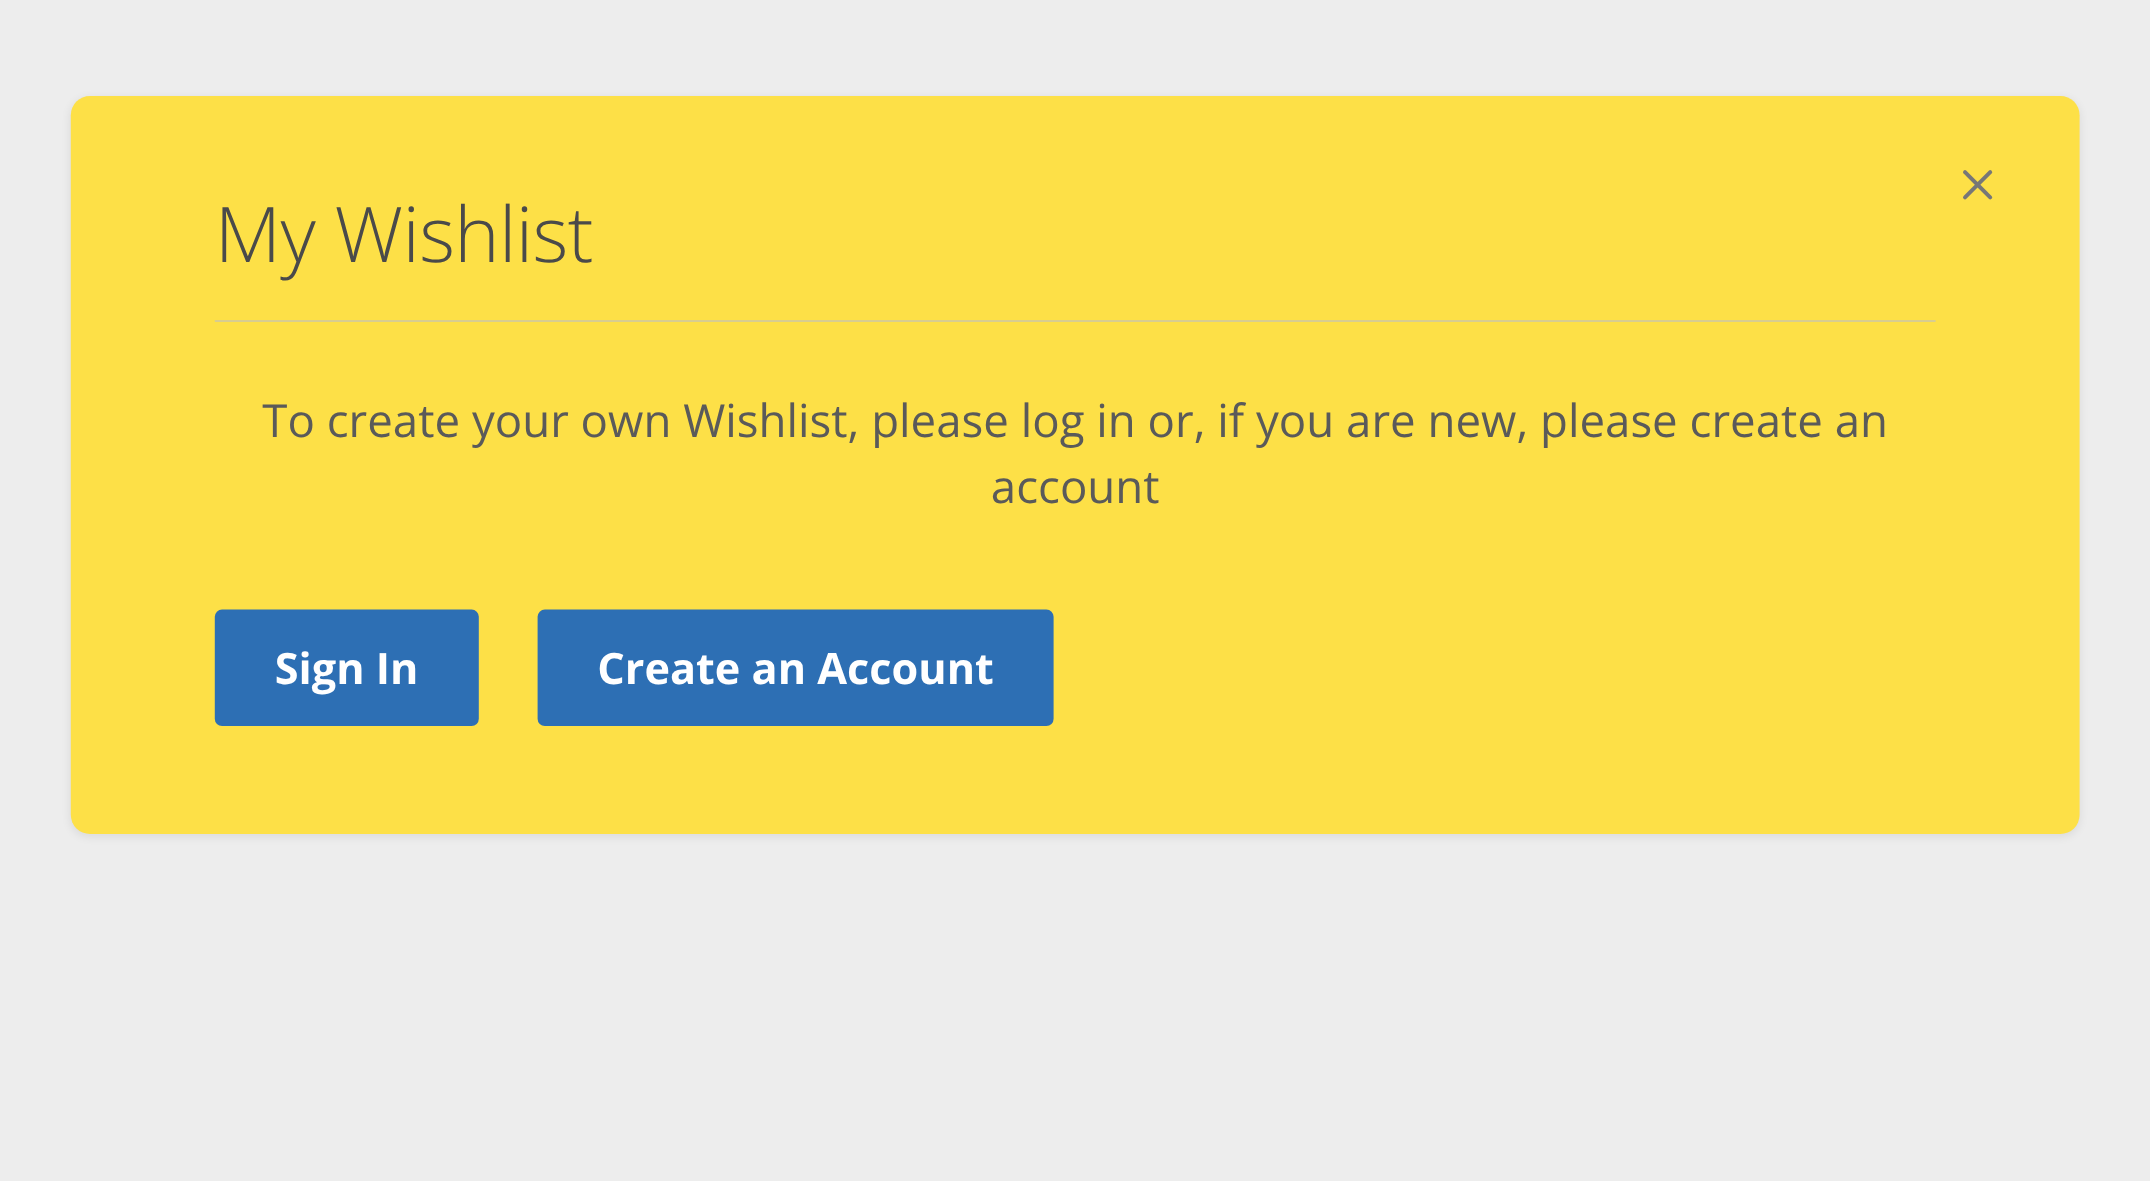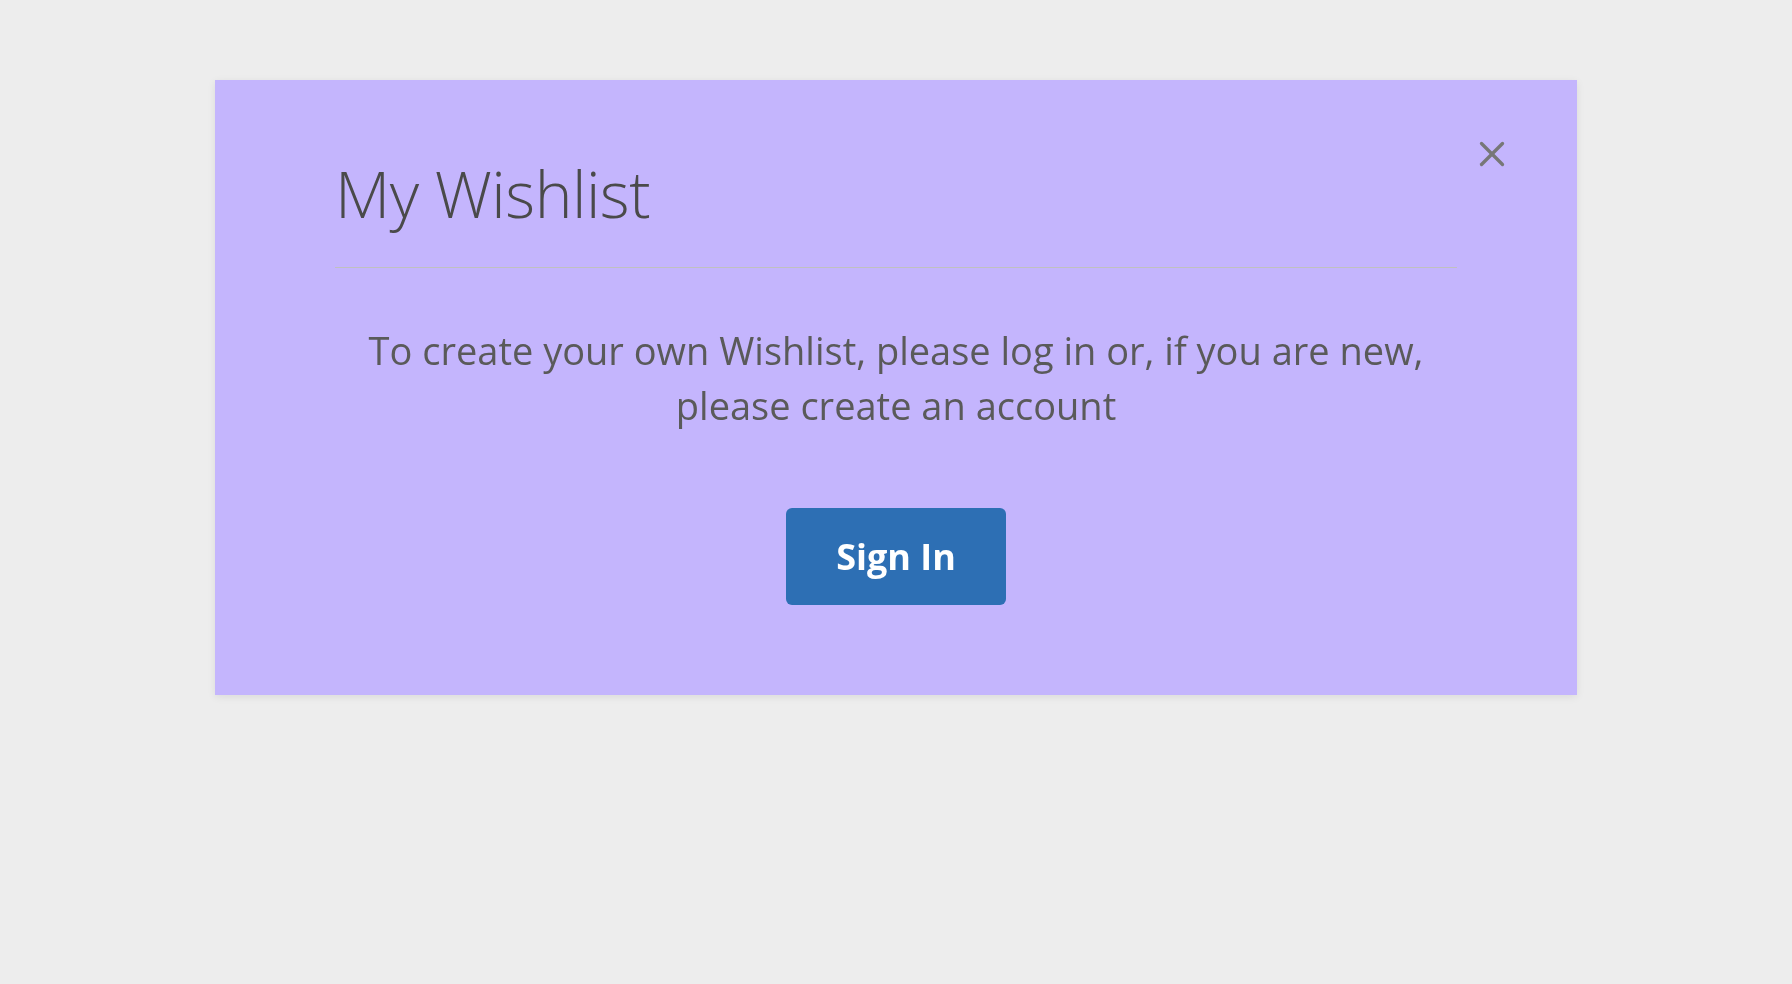--- a/index.html
+++ b/index.html
@@ -13,23 +13,23 @@
       background-color: #ededed;
       width: 1792px;
       height: 984px;
       display: flex;
       justify-content: center;
       align-items: flex-start;
       padding-top: 80px;
     }
     
     .modal {
-      background-color: #c4b5fd;
-      width: 1362px;
-      border-radius: 0;
+      background-color: #fde047;
+      width: 1674px;
+      border-radius: 16px;
       box-shadow: 0 2px 8px rgba(0,0,0,0.08);
       padding: 70px 120px 90px 120px;
       position: relative;
     }
     
     .close-button {
       position: absolute;
       top: 50px;
       right: 60px;
       width: 50px;
@@ -68,21 +68,21 @@
       color: #5a5a5a;
       text-align: center;
       line-height: 1.45;
       margin-bottom: 75px;
       padding: 0 10px;
       margin-top: 45px;
     }
     
     .button-group {
       display: flex;
-      flex-direction: column;
+      flex-direction: row;
       align-items: center;
       gap: 49px;
     }
     
     .btn {
       background-color: #2d6fb4;
       color: #ffffff;
       border: none;
       border-radius: 6px;
       font-size: 36px;
@@ -106,14 +106,15 @@
   </button>
 
   <h1 class="modal-title">My Wishlist</h1>
 
   <hr class="divider">
 
   <p class="description">To create your own Wishlist, please log in or, if you are new, please create an account</p>
 
   <div class="button-group">
     <button class="btn">Sign In</button>
+    <button class="btn">Create an Account</button>
   </div>
 </div>
 
 </body></html>

